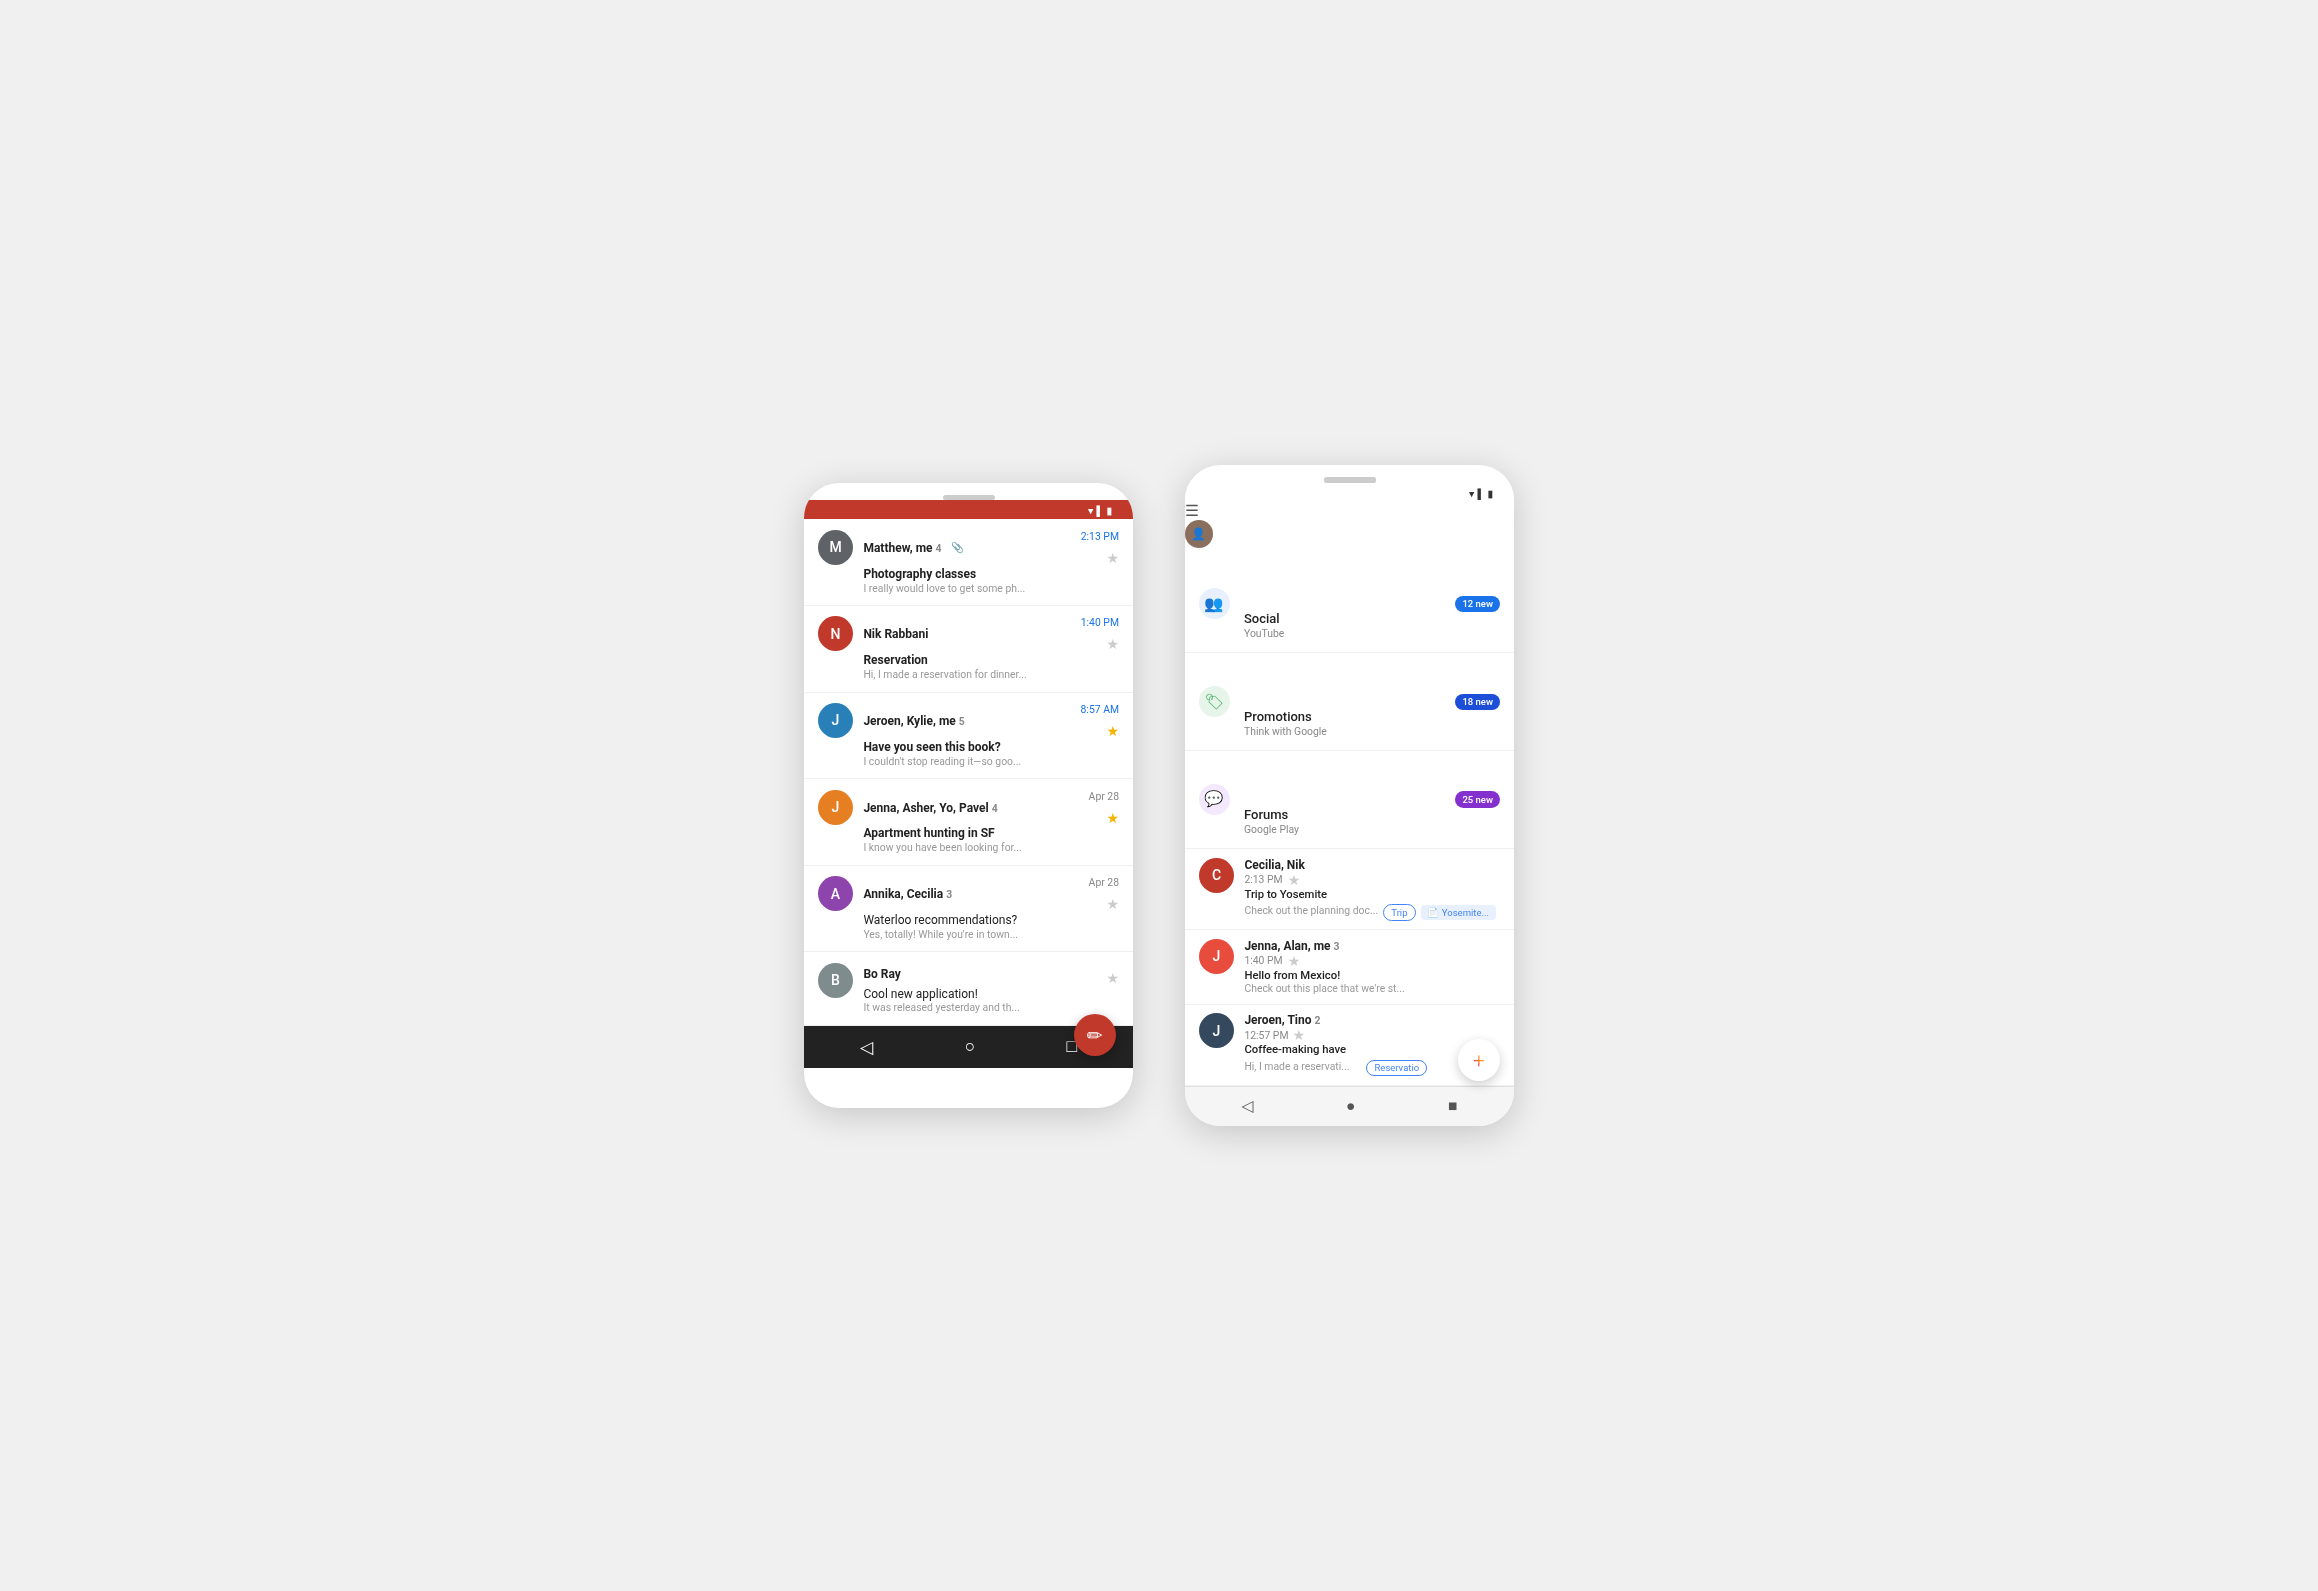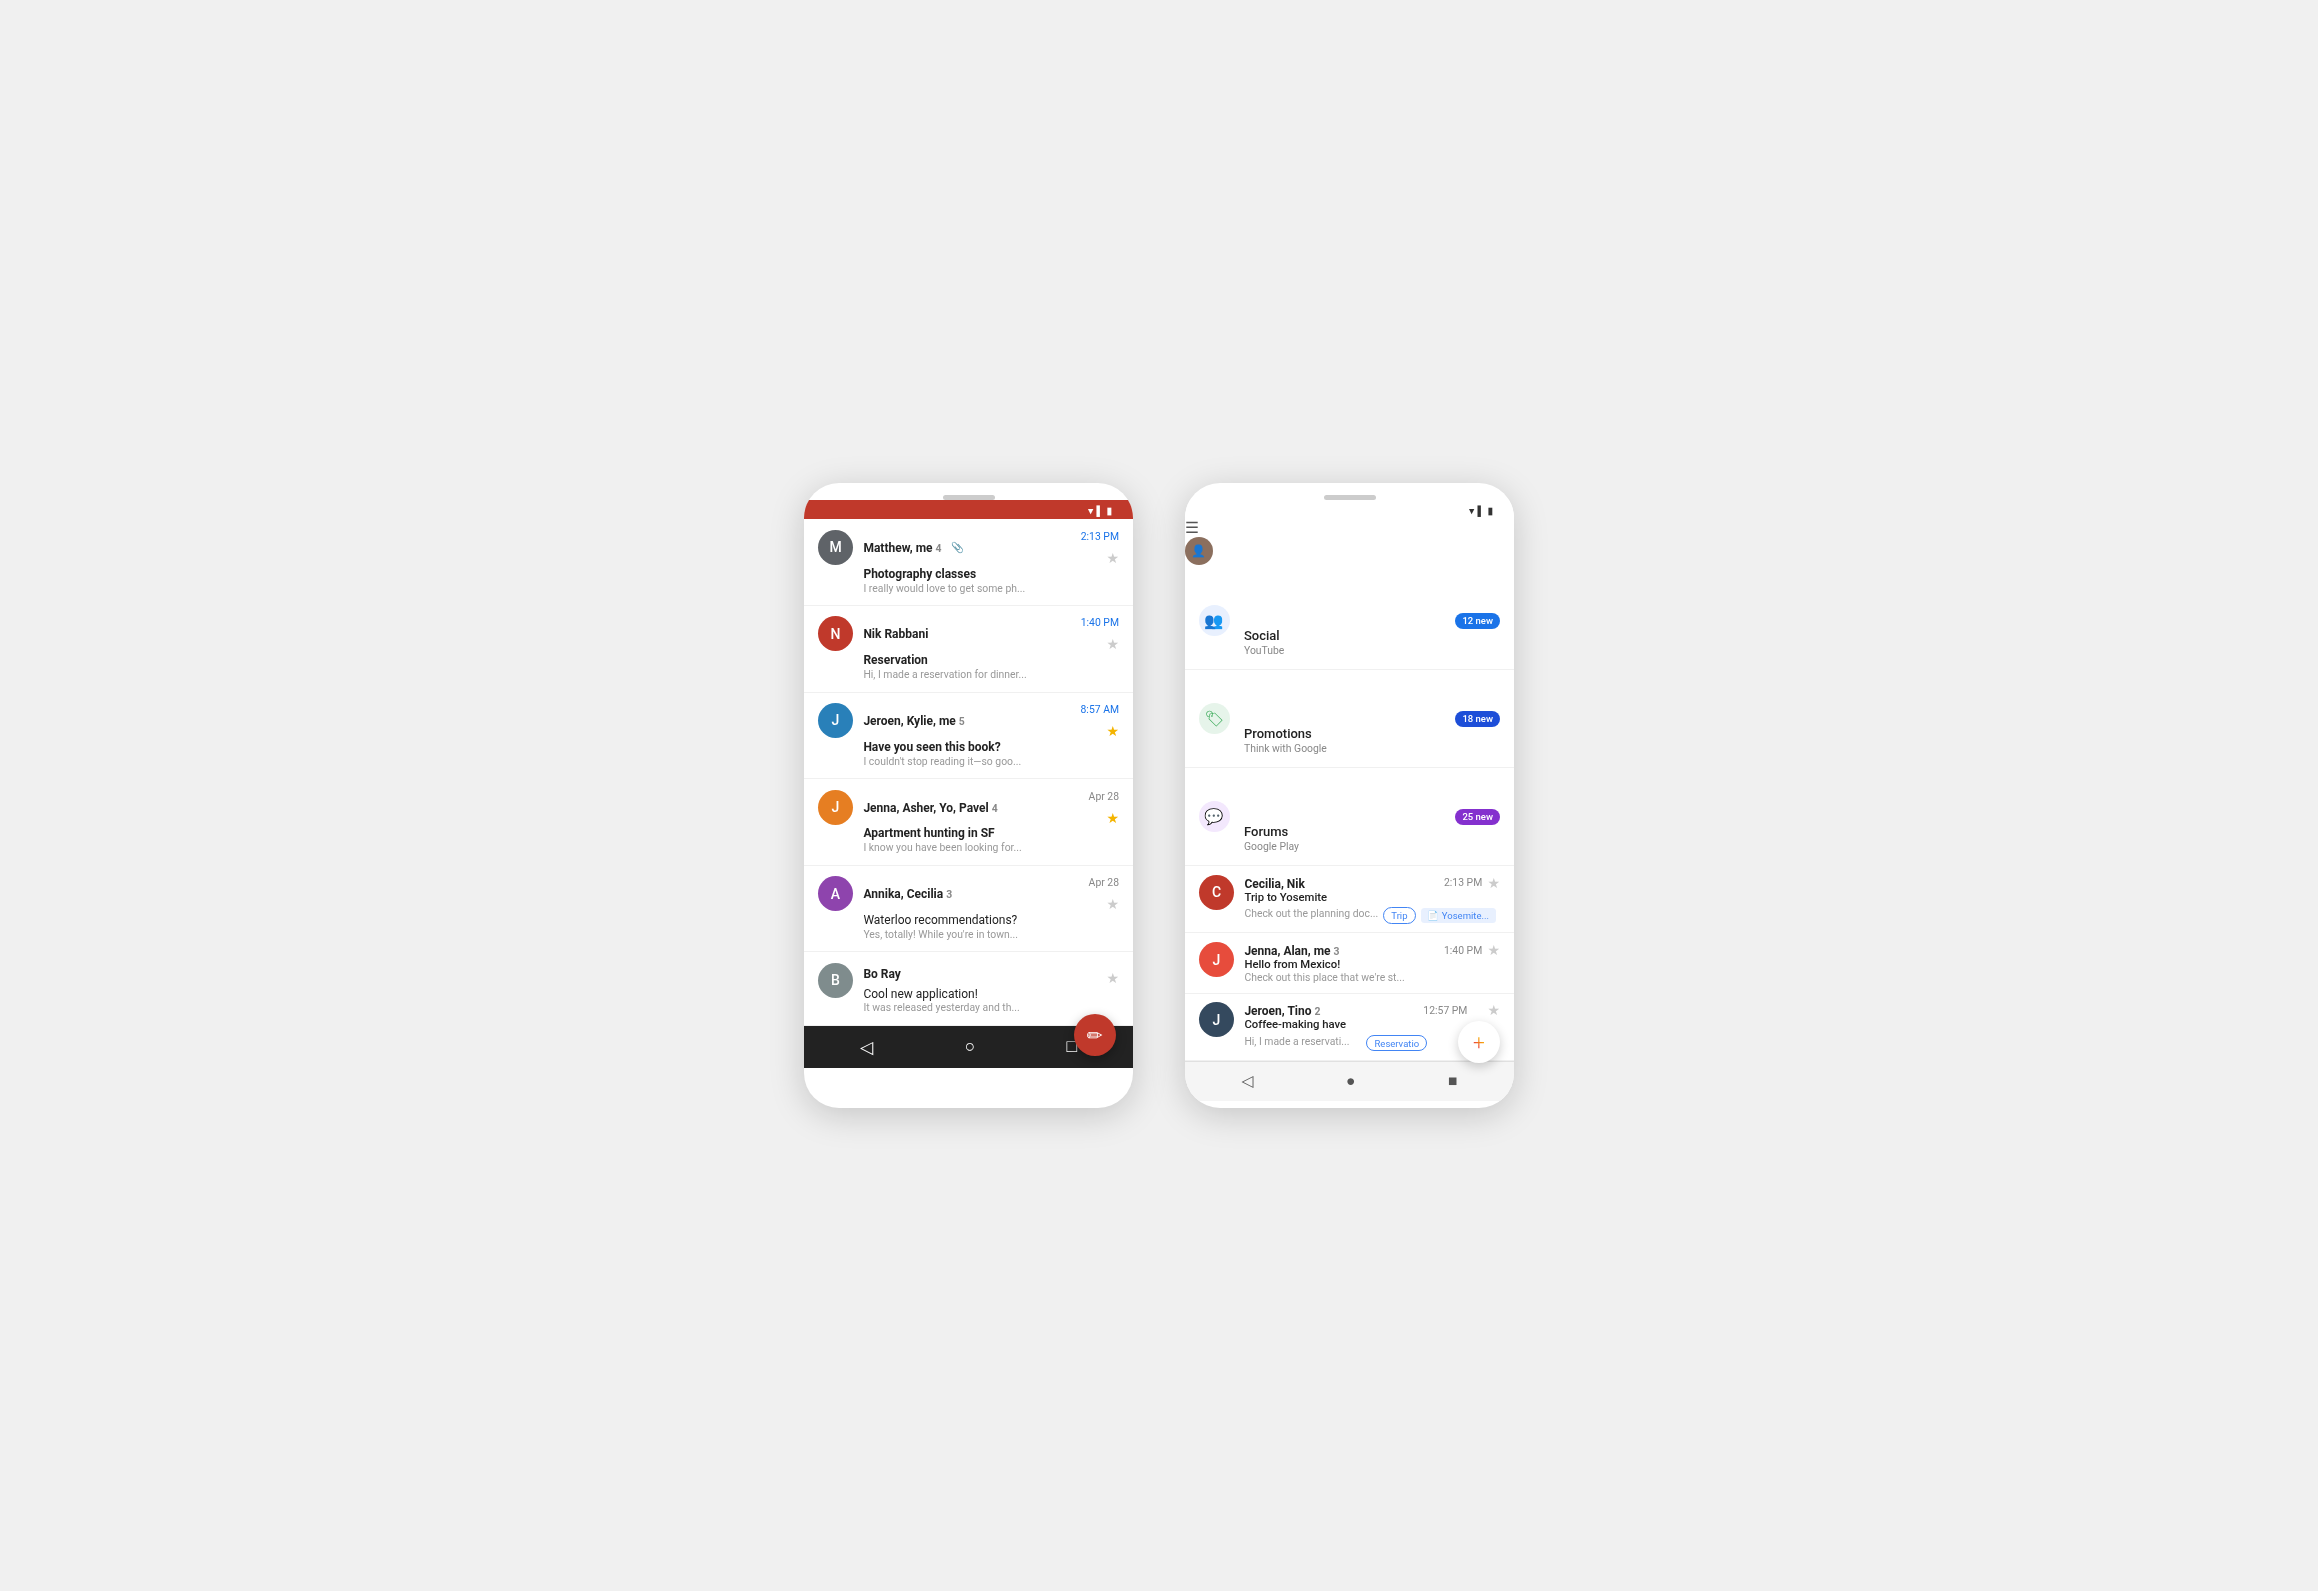--- a/index.html
+++ b/index.html
@@ -177,21 +177,21 @@
     
     .email-item2 {
       display: flex;
       align-items: flex-start;
       padding: 8.7px 14px;
       border-bottom: 0.9px solid #f0f0f0;
       gap: 10.4px;
       cursor: pointer;
     }
     .email2-content { flex: 1; min-width: 0; }
-    .email2-header { display: flex; justify-content: space-between; align-items: flex-end; }
+    .email2-header { display: flex; justify-content: space-between; align-items: flex-start; flex-direction: column; }
     .email2-sender { font-size: 12px; font-weight: 700; color: #222; }
     .email2-time { font-size: 10.4px; color: #888; }
     .email2-subject { font-size: 11.3px; color: #222; font-weight: 500; }
     .email2-preview { font-size: 10.4px; color: #999; white-space: nowrap; overflow: hidden; text-overflow: ellipsis; max-width: 208px; }
 
     
     .chip {
       display: inline-flex;
       align-items: center;
       gap: 3.5px;
@@ -487,21 +487,21 @@
         <span class="email2-preview">Check out this place that we're st...</span>
 
       </div>
     </div>
   </div>
         <div class="email-item2">
     <div class="avatar av-jeroen2">J</div>
     <div class="email2-content">
       <div class="email2-header">
         <span class="email2-sender">Jeroen, Tino <span style="color:#888;font-size:10.4px;">2</span></span>
-        <div style="display:flex;align-items:center;gap:20px;">
+        <div style="display:flex;align-items:center;gap:4px;">
           <span class="email2-time">12:57 PM</span>
           <span class="star">★</span>
         </div>
       </div>
       <div class="email2-subject">Coffee-making have</div>
       <div style="display:flex;align-items:center;gap:17px;flex-wrap:wrap;">
         <span class="email2-preview">Hi, I made a reservati...</span>
         <span class="chip">Reservatio</span>
       </div>
     </div>

